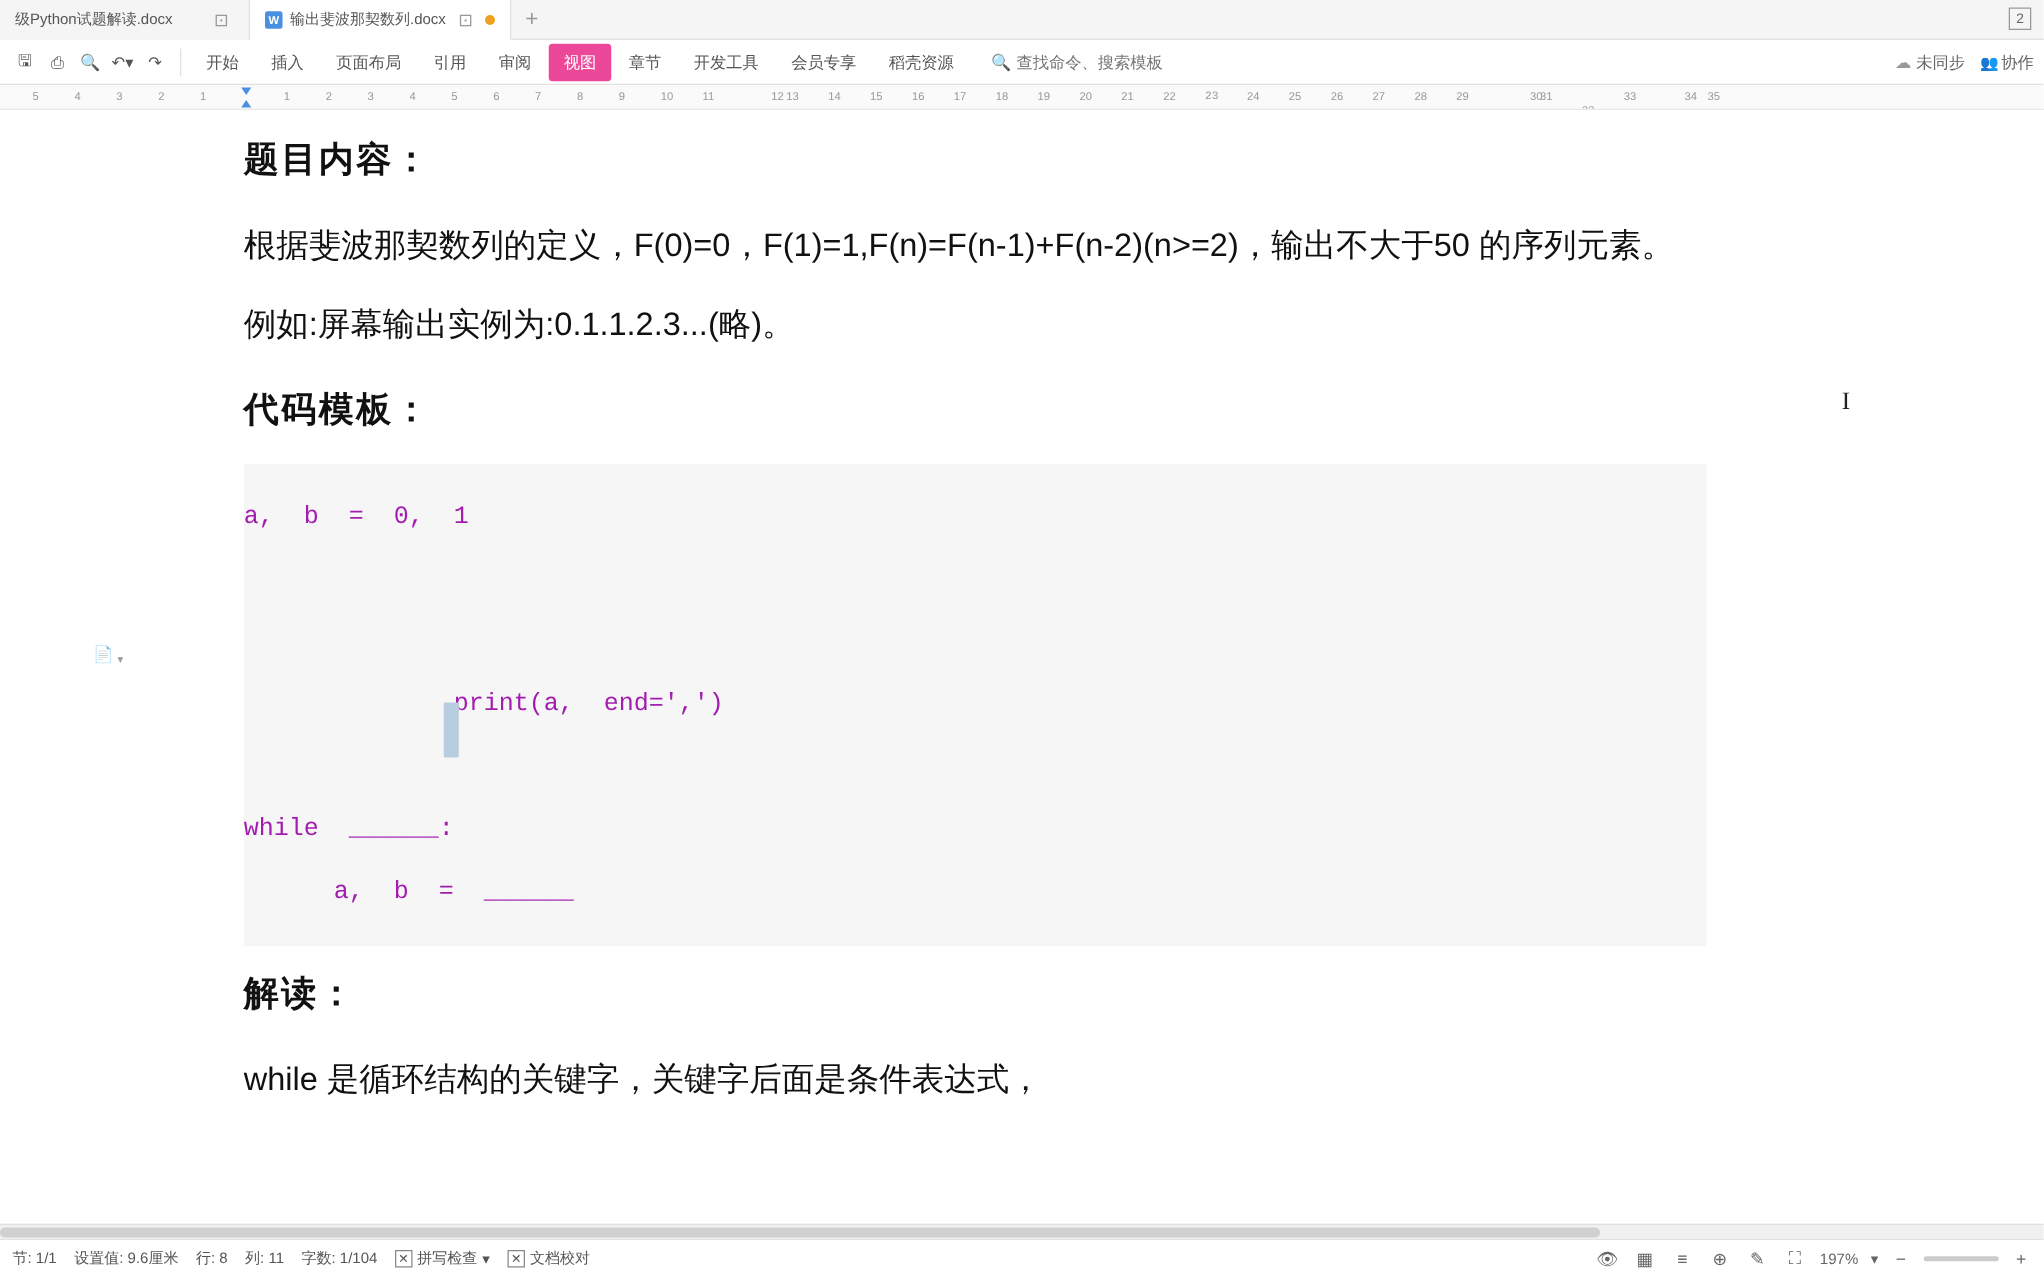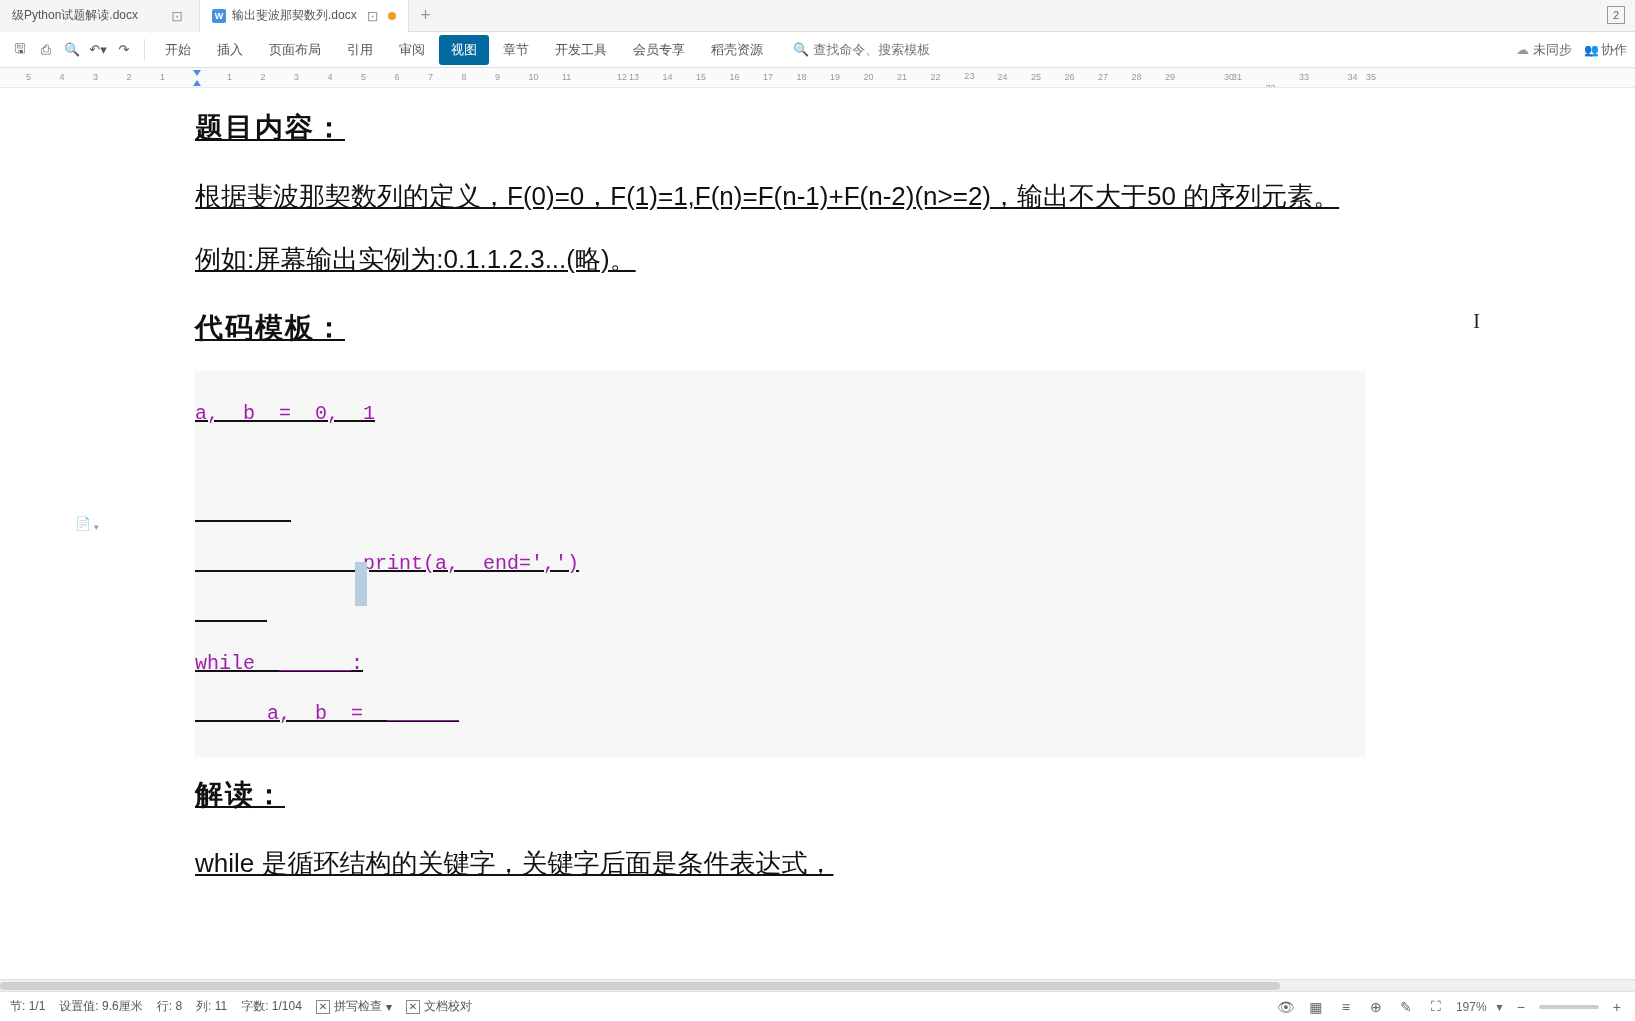--- a/index.html
+++ b/index.html
@@ -82,21 +82,21 @@
     display: flex; align-items: center; justify-content: center;
     color: #555;
   }
   .tb-sep { width: 1px; height: 22px; background: #e0e0e0; margin: 0 6px; }
   .menu-item {
     padding: 6px 12px;
     color: #555;
     cursor: pointer;
   }
   .menu-item.active {
-    background: #0369a1;
+    background: #ec4899;
     color: #fff;
     border-radius: 3px;
   }
   .search-box {
     display: flex; align-items: center; gap: 4px;
     color: #aaa;
     margin-left: 16px;
   }
   .search-box input {
     border: none; outline: none; font-size: 13px;
@@ -169,21 +169,20 @@
     color: #999;
   }
   .doc-body {
     position: absolute;
     left: 195px;
     right: 270px;
     top: 0;
     font-size: 26px;
     line-height: 2.4;
     color: #111;
-    text-decoration: underline;
   }
   .heading {
     font-weight: bold;
     font-size: 28px;
     letter-spacing: 2px;
     margin-top: 4px;
   }
   .para {
     font-size: 26px;
     margin-top: 4px;

